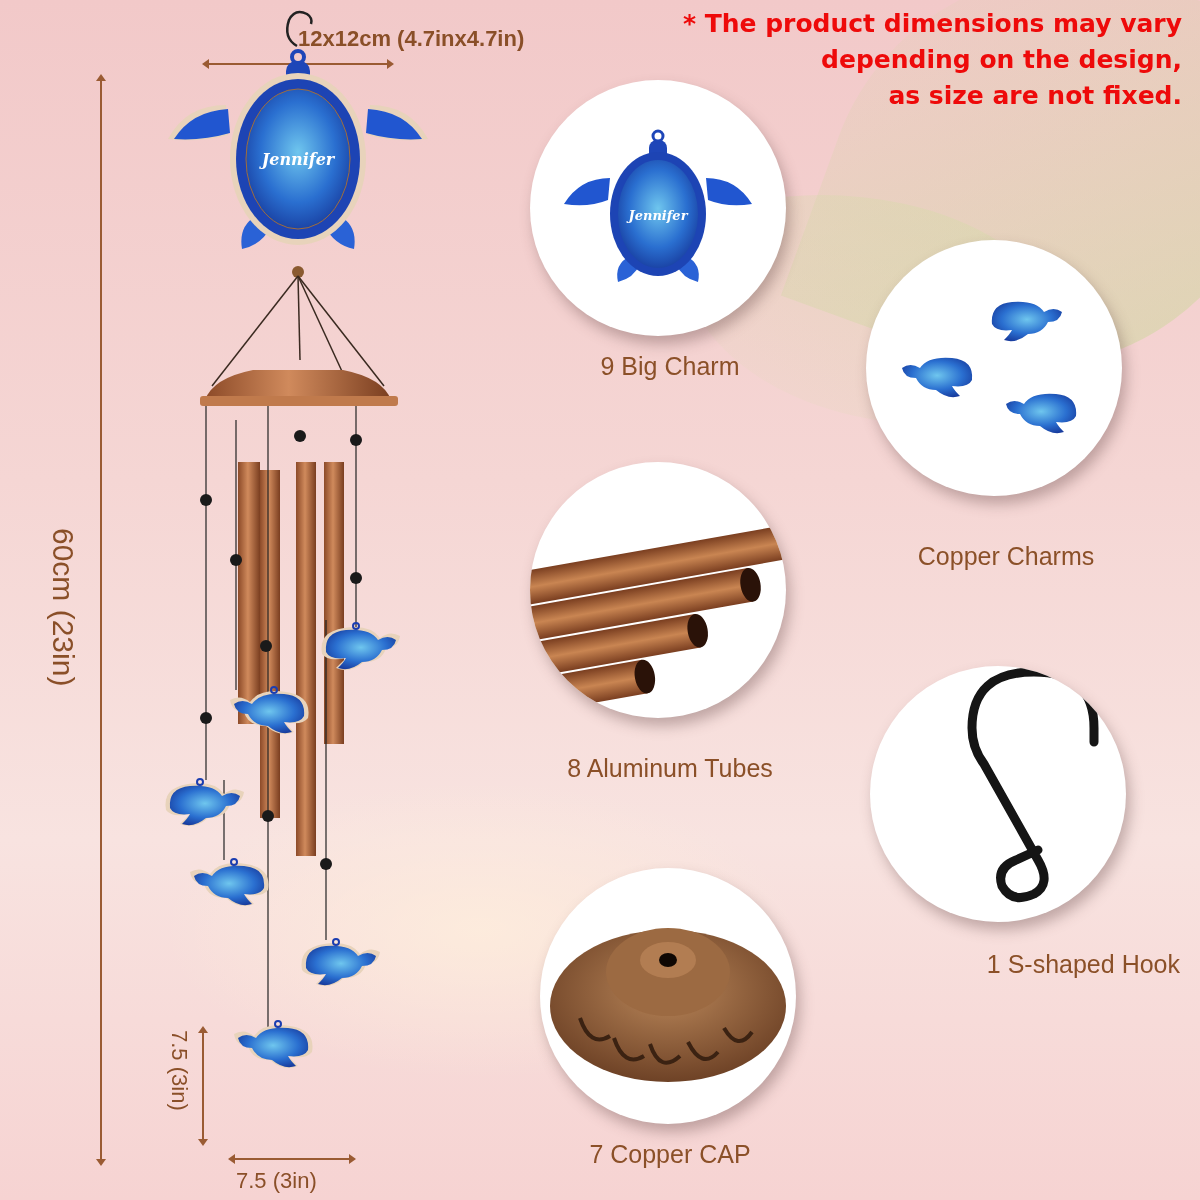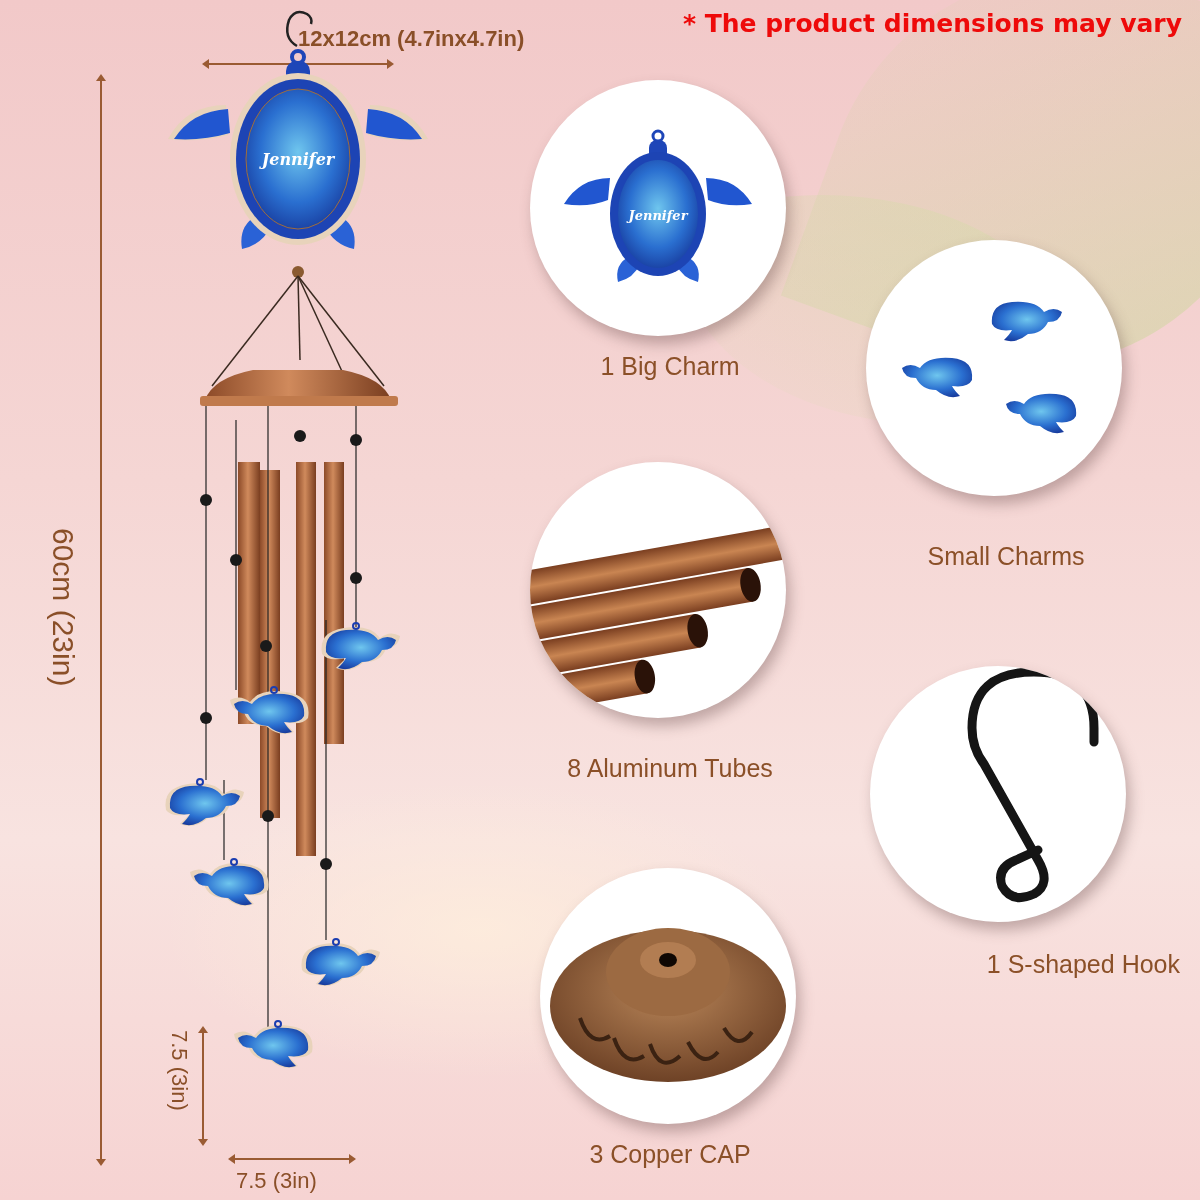--- a/index.html
+++ b/index.html
@@ -48,20 +48,22 @@
 <div class="dim-text rot" style="left:80px; top:528px; font-size:30px;">60cm (23in)</div>
 
 <div class="arrow-v" style="left:202px; top:1032px; height:108px;"></div>
 <div class="dim-text rot" style="left:192px; top:1030px;">7.5 (3in)</div>
 
 <div class="arrow-h" style="left:234px; top:1158px; width:116px;"></div>
 <div class="dim-text" style="left:236px; top:1168px;">7.5 (3in)</div>
 
 <div class="disclaimer">
   <div>* The product dimensions may vary</div>
+  <div>depending on the design,</div>
+  <div>as size are not fixed.</div>
 </div>
 
 <svg style="position:absolute;left:150px;top:0;" width="280" height="1120">
   <defs>
     <linearGradient id="cu" x1="0" x2="1">
       <stop offset="0" stop-color="#8c4a28"></stop>
         <stop offset=".45" stop-color="#d08a5c"></stop>
         <stop offset="1" stop-color="#7a3e20"></stop>
     </linearGradient>
     <radialGradient id="shell" cx=".5" cy=".45" r=".6">
@@ -141,21 +143,21 @@
       <path d="M-48,-40 q-30,0 -46,26 q24,4 44,-4z M48,-40 q30,0 46,26 q-24,4 -44,-4z" fill="#2156d0"></path>
       <path d="M-28,38 q-16,8 -12,26 q16,-4 22,-18z M28,38 q16,8 12,26 q-16,-4 -22,-18z" fill="#2a62d6"></path>
       <rect x="-9" y="-78" width="18" height="26" rx="8" fill="#1e46b8"></rect>
       <circle cx="0" cy="-82" r="5" fill="none" stroke="#1e46b8" stroke-width="3"></circle>
       <ellipse cx="0" cy="-4" rx="48" ry="62" fill="#1d44b4"></ellipse>
       <ellipse cx="0" cy="-4" rx="40" ry="54" fill="url(#shell2)"></ellipse>
       <text x="0" y="2" text-anchor="middle" fill="#fff" font-family="DejaVu Serif, serif" font-style="italic" font-weight="bold" font-size="13">Jennifer</text>
     </g>
   </svg>
 </div>
-<div class="caption" style="left:520px; top:352px;">1 Big Charm</div>
+<div class="caption" style="left:520px; top:352px;">9 Big Charm</div>
 
 <div class="circle" style="left:866px; top:240px;">
   <svg width="256" height="256">
     <defs>
         <radialGradient id="shell3" cx=".5" cy=".45" r=".6">
       <stop offset="0" stop-color="#6fc6ee"></stop>
           <stop offset=".6" stop-color="#2a6fd0"></stop>
           <stop offset="1" stop-color="#173a9c"></stop>
         </radialGradient>
       </defs>
@@ -163,21 +165,21 @@
         <path d="M-34,4 q-2,-20 20,-22 q24,-2 32,10 q10,-6 18,0 q-2,10 -14,10 q-6,12 -20,12 q-12,10 -24,6 q6,-6 8,-10 q-16,2 -20,-6z" fill="url(#shell3)"></path>
       </g>
     <g transform="translate(72,136) scale(-1,1)">
         <path d="M-34,4 q-2,-20 20,-22 q24,-2 32,10 q10,-6 18,0 q-2,10 -14,10 q-6,12 -20,12 q-12,10 -24,6 q6,-6 8,-10 q-16,2 -20,-6z" fill="url(#shell3)"></path>
       </g>
     <g transform="translate(176,172) scale(-1,1)">
         <path d="M-34,4 q-2,-20 20,-22 q24,-2 32,10 q10,-6 18,0 q-2,10 -14,10 q-6,12 -20,12 q-12,10 -24,6 q6,-6 8,-10 q-16,2 -20,-6z" fill="url(#shell3)"></path>
       </g>
   </svg>
 </div>
-<div class="caption" style="left:856px; top:542px;">Small Charms</div>
+<div class="caption" style="left:856px; top:542px;">Copper Charms</div>
 
 <div class="circle" style="left:530px; top:462px;">
   <svg width="256" height="256">
     <defs>
         <linearGradient id="cu2" x1="0" y1="0" x2="0" y2="1">
       <stop offset="0" stop-color="#7a3e20"></stop>
           <stop offset=".5" stop-color="#c98552"></stop>
           <stop offset="1" stop-color="#7a3e20"></stop>
         </linearGradient>
       </defs>
@@ -216,13 +218,13 @@
     <ellipse cx="128" cy="92" rx="9" ry="7" fill="#0f0804"></ellipse>
     <g fill="none" stroke="#3b2212" stroke-width="4">
       <path d="M40,150 q10,30 30,18"></path>
         <path d="M74,170 q10,30 30,18"></path>
         <path d="M110,176 q10,30 30,12"></path>
       <path d="M148,174 q14,28 30,10"></path>
         <path d="M184,160 q14,24 28,4"></path>
     </g>
   </svg>
 </div>
-<div class="caption" style="left:520px; top:1140px;">3 Copper CAP</div>
+<div class="caption" style="left:520px; top:1140px;">7 Copper CAP</div>
 
 </body></html>

